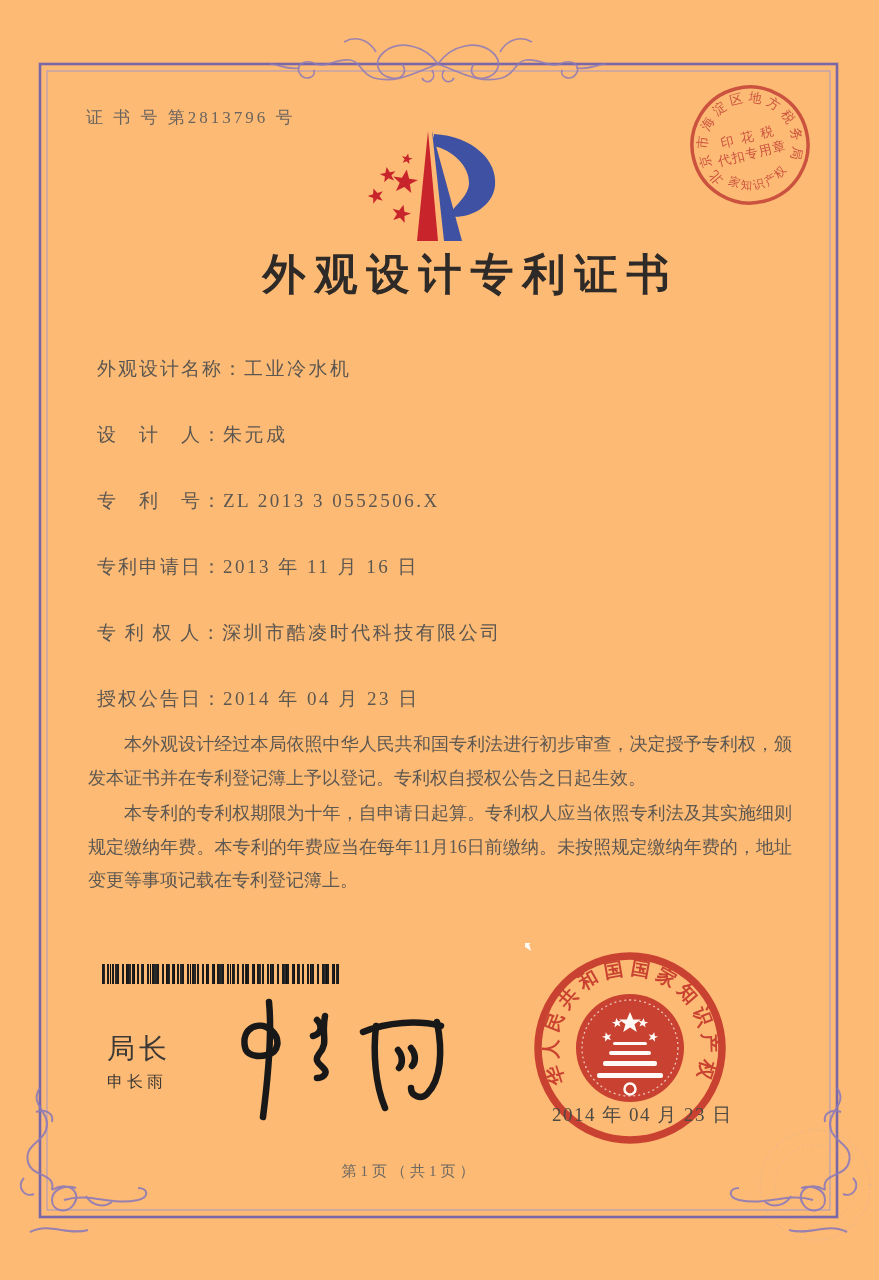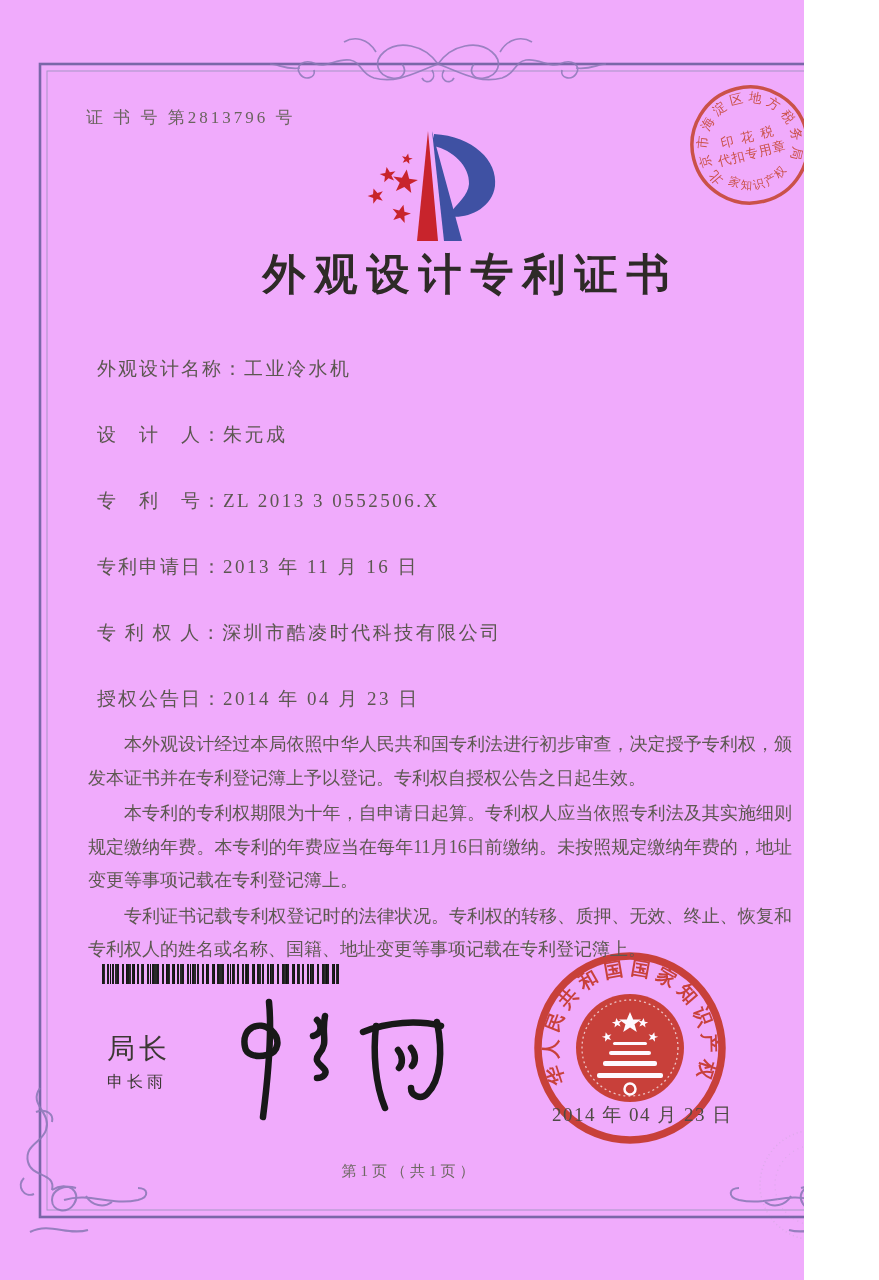--- a/index.html
+++ b/index.html
@@ -1,16 +1,16 @@
 <!DOCTYPE html>
 <html><head>
 <meta charset="utf-8">
 <style>
   html,body{margin:0;padding:0;background:#ffffff;}
-  .page{position:relative;width:804px;height:1280px;background:#f0abfc;overflow:hidden;
+  .page{position:relative;width:879px;height:1280px;background:#fdba74;overflow:hidden;
         font-family:"Liberation Serif","DejaVu Serif",serif;color:#57524d;}
   svg{display:block;}
   .abs{position:absolute;}
 
   .border-svg{position:absolute;left:0;top:0;z-index:1;}
 
   .cert-no{left:86px;top:106px;font-size:17px;letter-spacing:3px;color:#6a645f;z-index:3;}
   .logo{left:348px;top:106px;z-index:3;}
   .title{left:0;top:246px;width:879px;text-align:center;font-size:43px;font-weight:600;
          letter-spacing:9px;color:#2e2a27;z-index:3;margin-left:31px;}
@@ -134,21 +134,20 @@
       <span>专 利 权 人：</span><span class="val">深圳市酷凌时代科技有限公司</span>
     </div>
     <div class="field-row">
       <span>授权公告日：</span><span class="val">2014 年 04 月 23 日</span>
     </div>
   </div>
 
   <div class="abs body-text">
     <p>本外观设计经过本局依照中华人民共和国专利法进行初步审查，决定授予专利权，颁发本证书并在专利登记簿上予以登记。专利权自授权公告之日起生效。</p>
     <p>本专利的专利权期限为十年，自申请日起算。专利权人应当依照专利法及其实施细则规定缴纳年费。本专利的年费应当在每年11月16日前缴纳。未按照规定缴纳年费的，地址变更等事项记载在专利登记簿上。</p>
-    <p>专利证书记载专利权登记时的法律状况。专利权的转移、质押、无效、终止、恢复和专利权人的姓名或名称、国籍、地址变更等事项记载在专利登记簿上。</p>
   </div>
 
   <div class="abs barcode"></div>
 
   <div class="abs signer-title">局长</div>
   <div class="abs signer-name">申长雨</div>
 
   <svg class="abs signature" width="250" height="135" viewBox="0 0 250 135" xmlns="http://www.w3.org/2000/svg">
     <g stroke="#181818" stroke-width="6.5" fill="none" stroke-linecap="round" stroke-linejoin="round">
       <path d="M56 10 C 58 30, 57 70, 50 125"></path>

